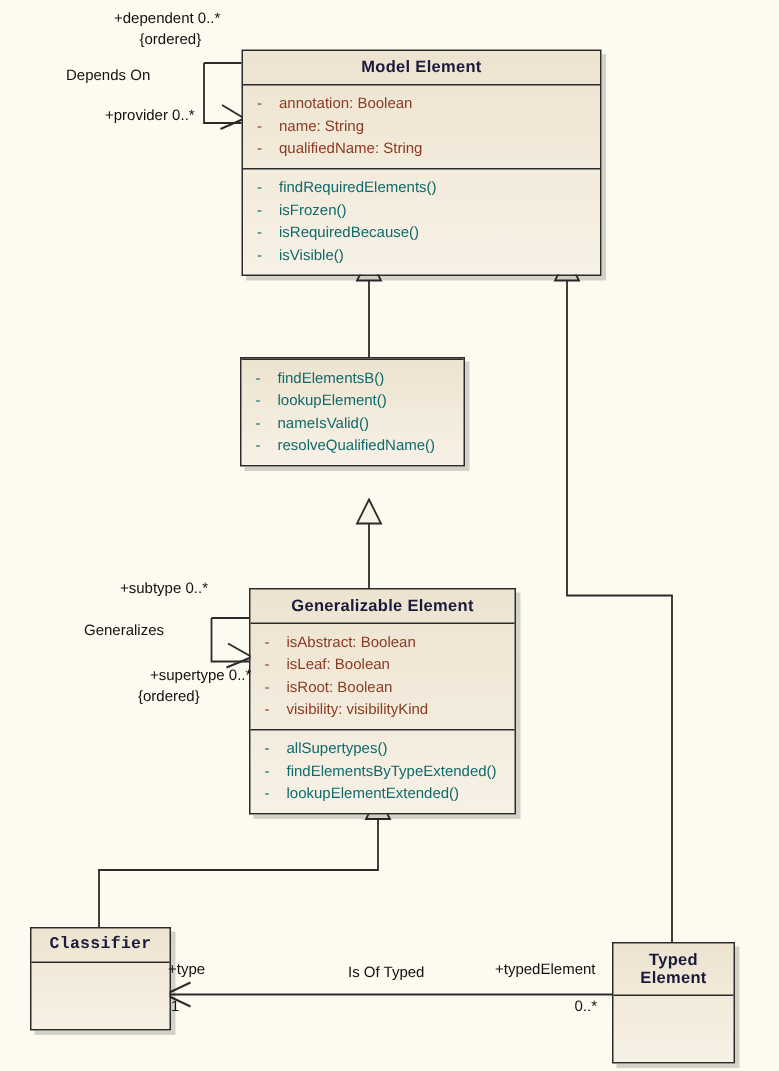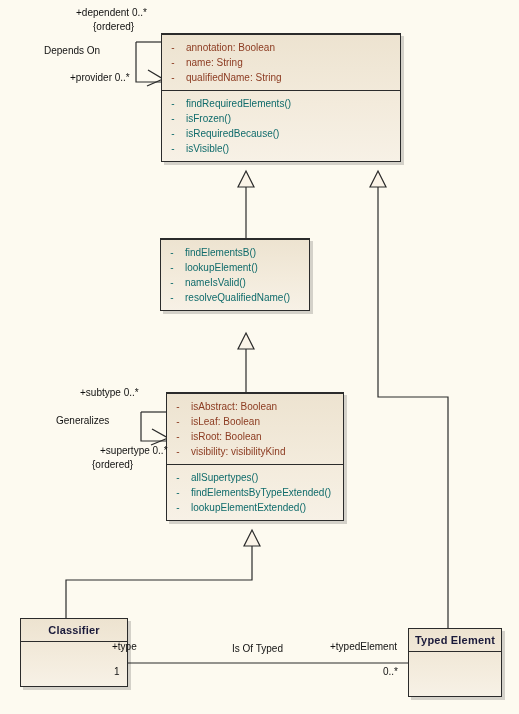--- a/index.html
+++ b/index.html
@@ -91,20 +91,21 @@
       <polygon points="252,530 260,546 244,546" fill="#FBF4E8" stroke="#2b2b2b" stroke-width="1.2"></polygon>
     </g>
 
     <g stroke="#2b2b2b" stroke-width="1.2" fill="none">
       <path d="M110,663 L408,663"></path>
       <path d="M127,655 L110,663 L127,671" stroke-width="1.3"></path>
     </g>
   </svg>
 
   <div class="uml-class" style="left:161px;top:33px;width:240px;">
+    <div class="cls-title">Model Element</div>
     <div class="divider compartment">
       <div class="member attr">
         <span class="vis">-</span>
         <span class="mtext">annotation:  Boolean</span>
       </div>
       <div class="member attr">
         <span class="vis">-</span>
         <span class="mtext">name:  String</span>
       </div>
       <div class="member attr">
@@ -147,20 +148,21 @@
         <span class="mtext">nameIsValid()</span>
       </div>
       <div class="member oper">
         <span class="vis">-</span>
         <span class="mtext">resolveQualifiedName()</span>
       </div>
     </div>
   </div>
 
   <div class="uml-class" style="left:166px;top:392px;width:178px;">
+    <div class="cls-title">Generalizable Element</div>
     <div class="divider compartment">
       <div class="member attr">
         <span class="vis">-</span>
         <span class="mtext">isAbstract:  Boolean</span>
       </div>
       <div class="member attr">
         <span class="vis">-</span>
         <span class="mtext">isLeaf:  Boolean</span>
       </div>
       <div class="member attr">
@@ -181,26 +183,26 @@
         <span class="vis">-</span>
         <span class="mtext">findElementsByTypeExtended()</span>
       </div>
       <div class="member oper">
         <span class="vis">-</span>
         <span class="mtext">lookupElementExtended()</span>
       </div>
     </div>
   </div>
 
-  <div class="uml-class" style="left:20px;top:618px;width:108px;">
+  <div class="uml-class" style="left:20px;top:618px;width:94px;font-family:Liberation Mono, monospace;">
     <div class="cls-title">Classifier</div>
     <div class="divider compartment empty-compartment"></div>
   </div>
 
-  <div class="uml-class" style="left:408px;top:628px;width:94px;">
+  <div class="uml-class" style="left:408px;top:628px;width:82px;">
     <div class="cls-title">Typed Element</div>
     <div class="divider compartment empty-compartment"></div>
   </div>
 
   <div class="edge-label" style="left:76px;top:7px;">+dependent 0..*</div>
   <div class="edge-label" style="left:93px;top:21px;">{ordered}</div>
   <div class="edge-label" style="left:44px;top:45px;">Depends On</div>
   <div class="edge-label" style="left:70px;top:72px;">+provider 0..*</div>
 
   <div class="edge-label" style="left:80px;top:387px;">+subtype 0..*</div>

